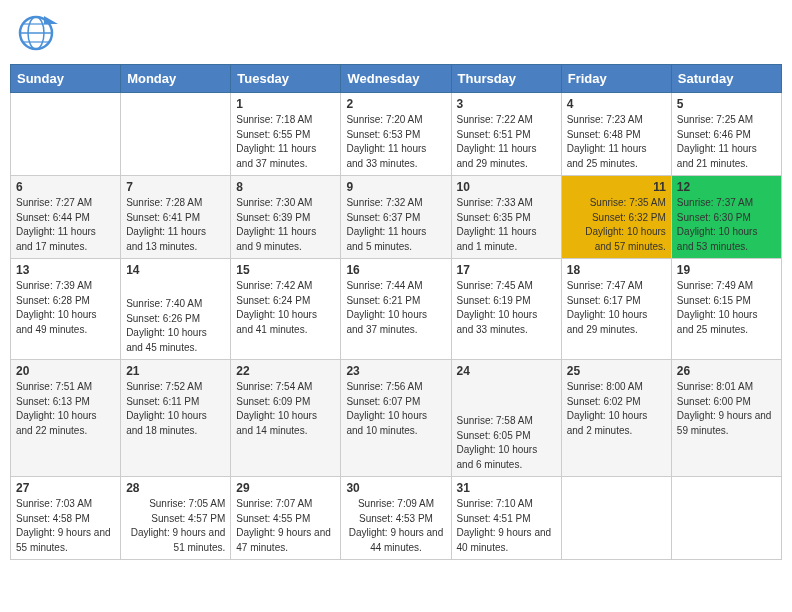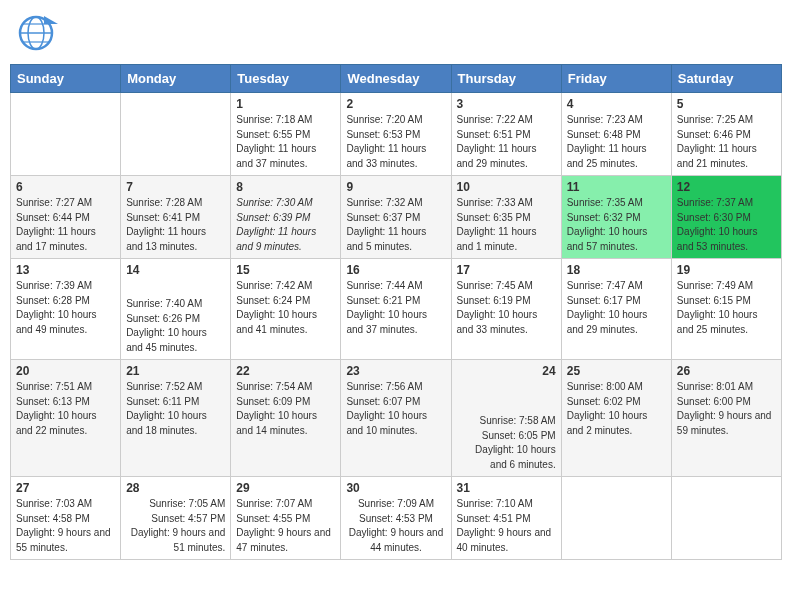--- a/index.html
+++ b/index.html
@@ -165,37 +165,37 @@
 Daylight: 11 hours and 17 minutes.</div>
         </td>
         <td style="background: rgb(245, 245, 245);">
           <span class="day-number">7</span>
           <div class="day-info" style="white-space: pre-line;">Sunrise: 7:28 AM
 Sunset: 6:41 PM
 Daylight: 11 hours and 13 minutes.</div>
         </td>
         <td style="background: rgb(245, 245, 245);">
           <span class="day-number">8</span>
-          <div class="day-info" style="white-space: pre-line; font-style: italic;">Sunrise: 7:30 AM
+          <div class="day-info" style="white-space: pre-line;">Sunrise: 7:30 AM
 Sunset: 6:39 PM
 Daylight: 11 hours and 9 minutes.</div>
         </td>
         <td style="background: rgb(245, 245, 245);">
           <span class="day-number">9</span>
           <div class="day-info" style="white-space: pre-line;">Sunrise: 7:32 AM
 Sunset: 6:37 PM
 Daylight: 11 hours and 5 minutes.</div>
         </td>
         <td style="background: rgb(245, 245, 245);">
           <span class="day-number">10</span>
           <div class="day-info" style="white-space: pre-line;">Sunrise: 7:33 AM
 Sunset: 6:35 PM
 Daylight: 11 hours and 1 minute.</div>
         </td>
-        <td style="background: #86efac;">
+        <td style="background: #eab308; text-align: right;">
           <span class="day-number">11</span>
           <div class="day-info" style="white-space: pre-line;">Sunrise: 7:35 AM
 Sunset: 6:32 PM
 Daylight: 10 hours and 57 minutes.</div>
         </td>
         <td style="background: #22c55e; margin-top: 12px;">
           <span class="day-number">12</span>
           <div class="day-info" style="white-space: pre-line;">Sunrise: 7:37 AM
 Sunset: 6:30 PM
 Daylight: 10 hours and 53 minutes.</div>
@@ -263,21 +263,21 @@
           <div class="day-info" style="white-space: pre-line;">Sunrise: 7:54 AM
 Sunset: 6:09 PM
 Daylight: 10 hours and 14 minutes.</div>
         </td>
         <td style="background: rgb(245, 245, 245);">
           <span class="day-number">23</span>
           <div class="day-info" style="white-space: pre-line;">Sunrise: 7:56 AM
 Sunset: 6:07 PM
 Daylight: 10 hours and 10 minutes.</div>
         </td>
-        <td style="background: rgb(245, 245, 245); text-align: right;">
+        <td style="background: rgb(245, 245, 245);">
           <span class="day-number">24</span>
           <div class="day-info" style="white-space: pre-line; margin-top: 36px;">Sunrise: 7:58 AM
 Sunset: 6:05 PM
 Daylight: 10 hours and 6 minutes.</div>
         </td>
         <td style="background: rgb(245, 245, 245);">
           <span class="day-number">25</span>
           <div class="day-info" style="white-space: pre-line;">Sunrise: 8:00 AM
 Sunset: 6:02 PM
 Daylight: 10 hours and 2 minutes.</div>

